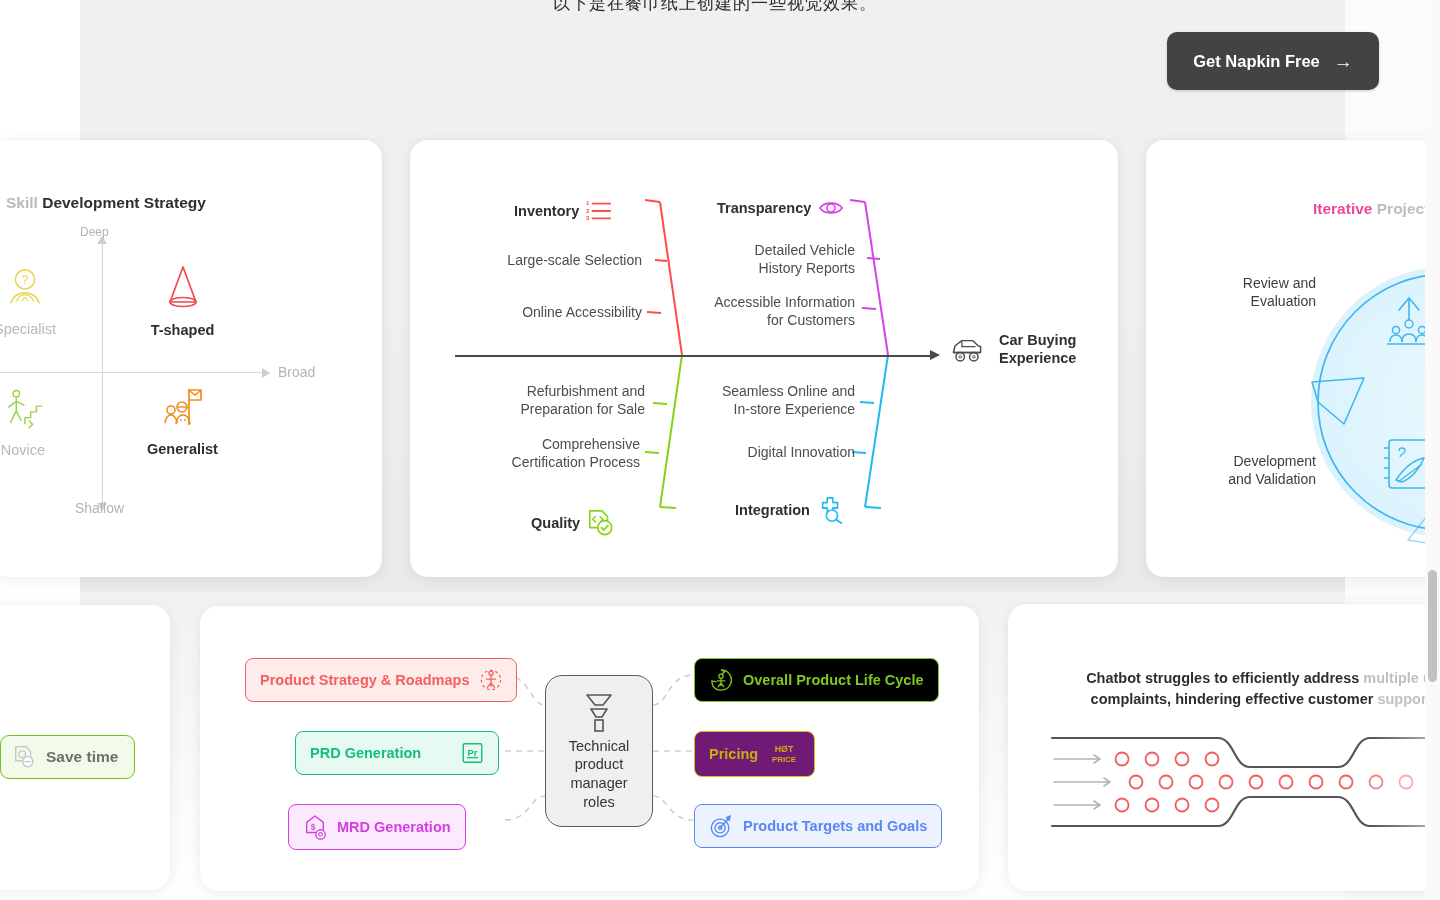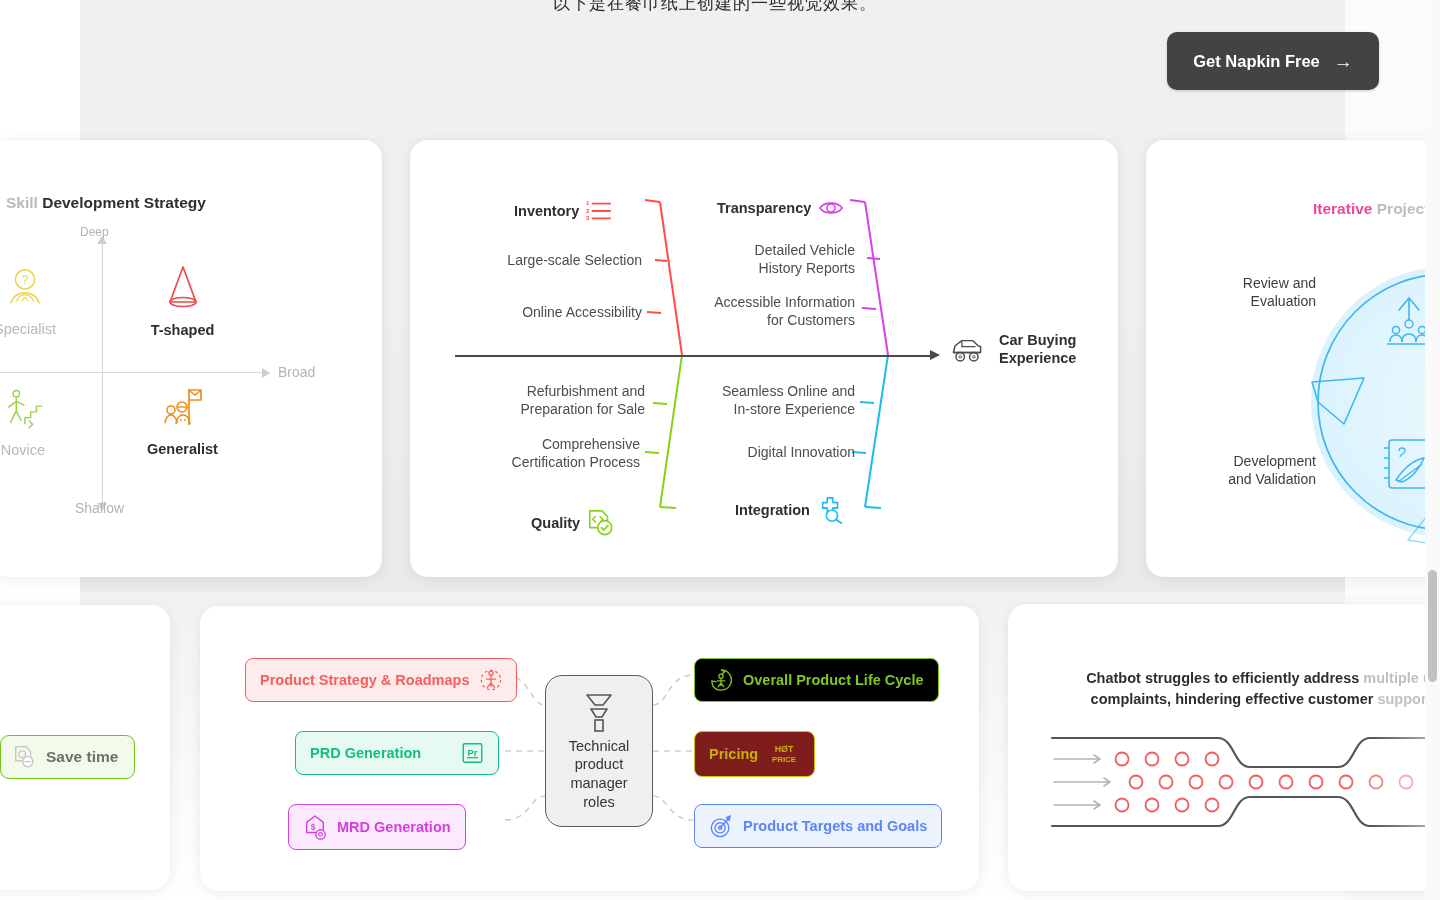--- a/index.html
+++ b/index.html
@@ -424,21 +424,21 @@
         <svg width="24" height="24" viewBox="0 0 26 26">
           <path d="M13 2 a11 11 0 1 1 -9 17" fill="none" stroke="#7ec81f" stroke-width="1.5"></path>
           <path d="M4 19 l-1 -5 l5 1" fill="none" stroke="#7ec81f" stroke-width="1.5" stroke-linejoin="round"></path>
           <path d="M13 2 l4 2 l-3 3" fill="none" stroke="#7ec81f" stroke-width="1.5" stroke-linejoin="round"></path>
           <circle cx="13" cy="9" r="2.3" fill="none" stroke="#7ec81f" stroke-width="1.4"></circle>
           <path d="M13 11.5 V19 M9 14 H17 M13 16.5 L10 20 M13 16.5 L16 20" fill="none" stroke="#7ec81f" stroke-width="1.4" stroke-linecap="round"></path>
         </svg>
         <span>Overall Product Life Cycle</span>
       </div>
 
-      <div class="chip" style="left:494px; top:125px; background:#7f1d1d; border-color:#d9bf16; color:#c9ae10;">
+      <div class="chip" style="left:494px; top:125px; background:#701a75; border-color:#d9bf16; color:#c9ae10;">
         <span>Pricing</span>
         <svg width="32" height="26" viewBox="0 0 34 28">
           <text x="17" y="12" font-size="9.5" fill="#c9ae10" text-anchor="middle" font-family="Liberation Sans, sans-serif" font-weight="bold">HØT</text>
           <text x="17" y="23" font-size="8.5" fill="#c9ae10" text-anchor="middle" font-family="Liberation Sans, sans-serif" font-weight="bold">PRICE</text>
         </svg>
       </div>
 
       <div class="chip" style="left:494px; top:198px; background:#ecf2fe; border-color:#5b86f5; color:#5b86f5;">
         <svg width="24" height="24" viewBox="0 0 26 26">
           <circle cx="12" cy="15" r="9.5" fill="none" stroke="#5b86f5" stroke-width="1.5"></circle>

